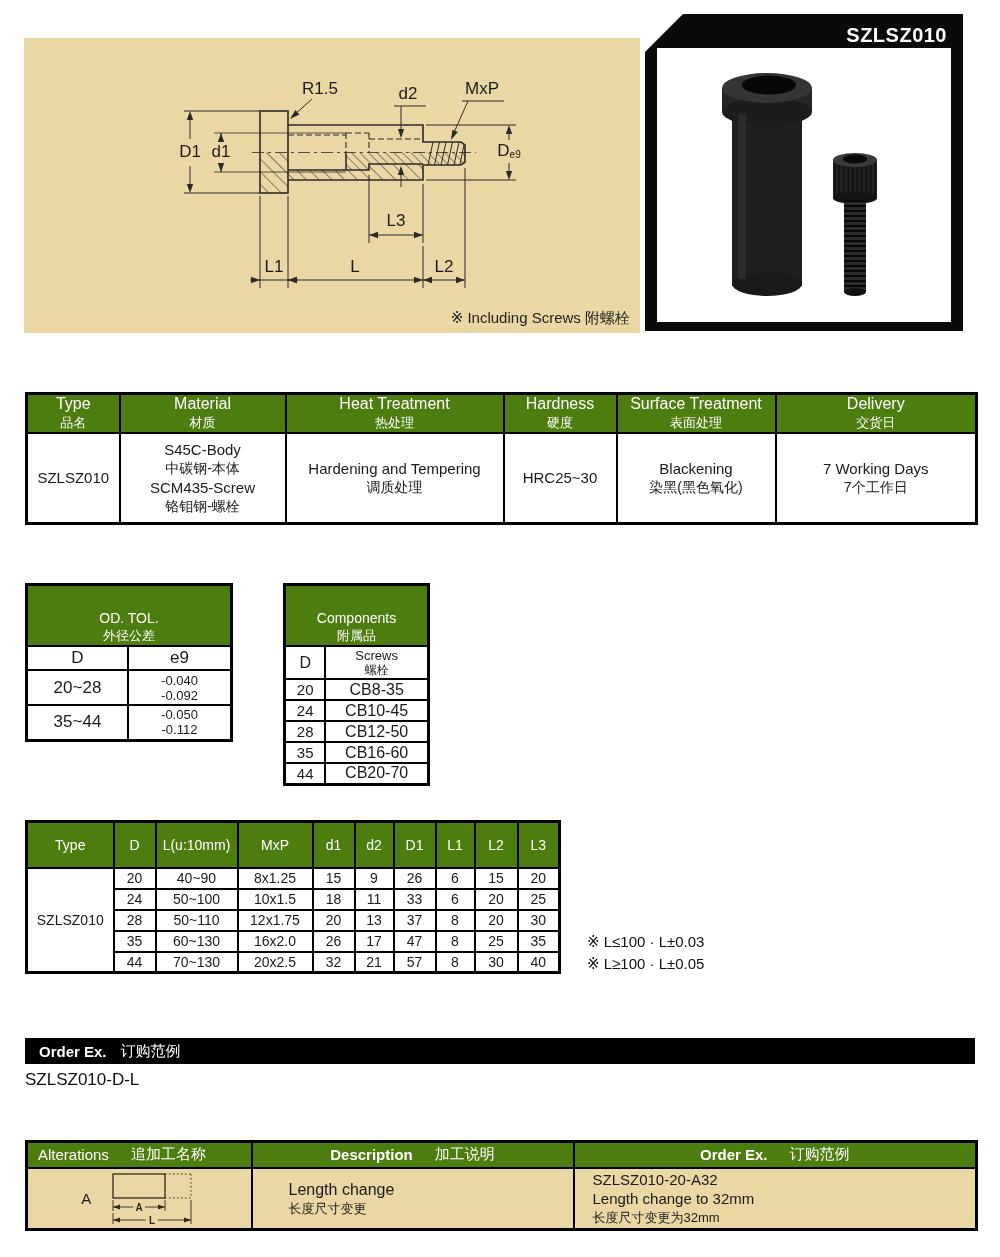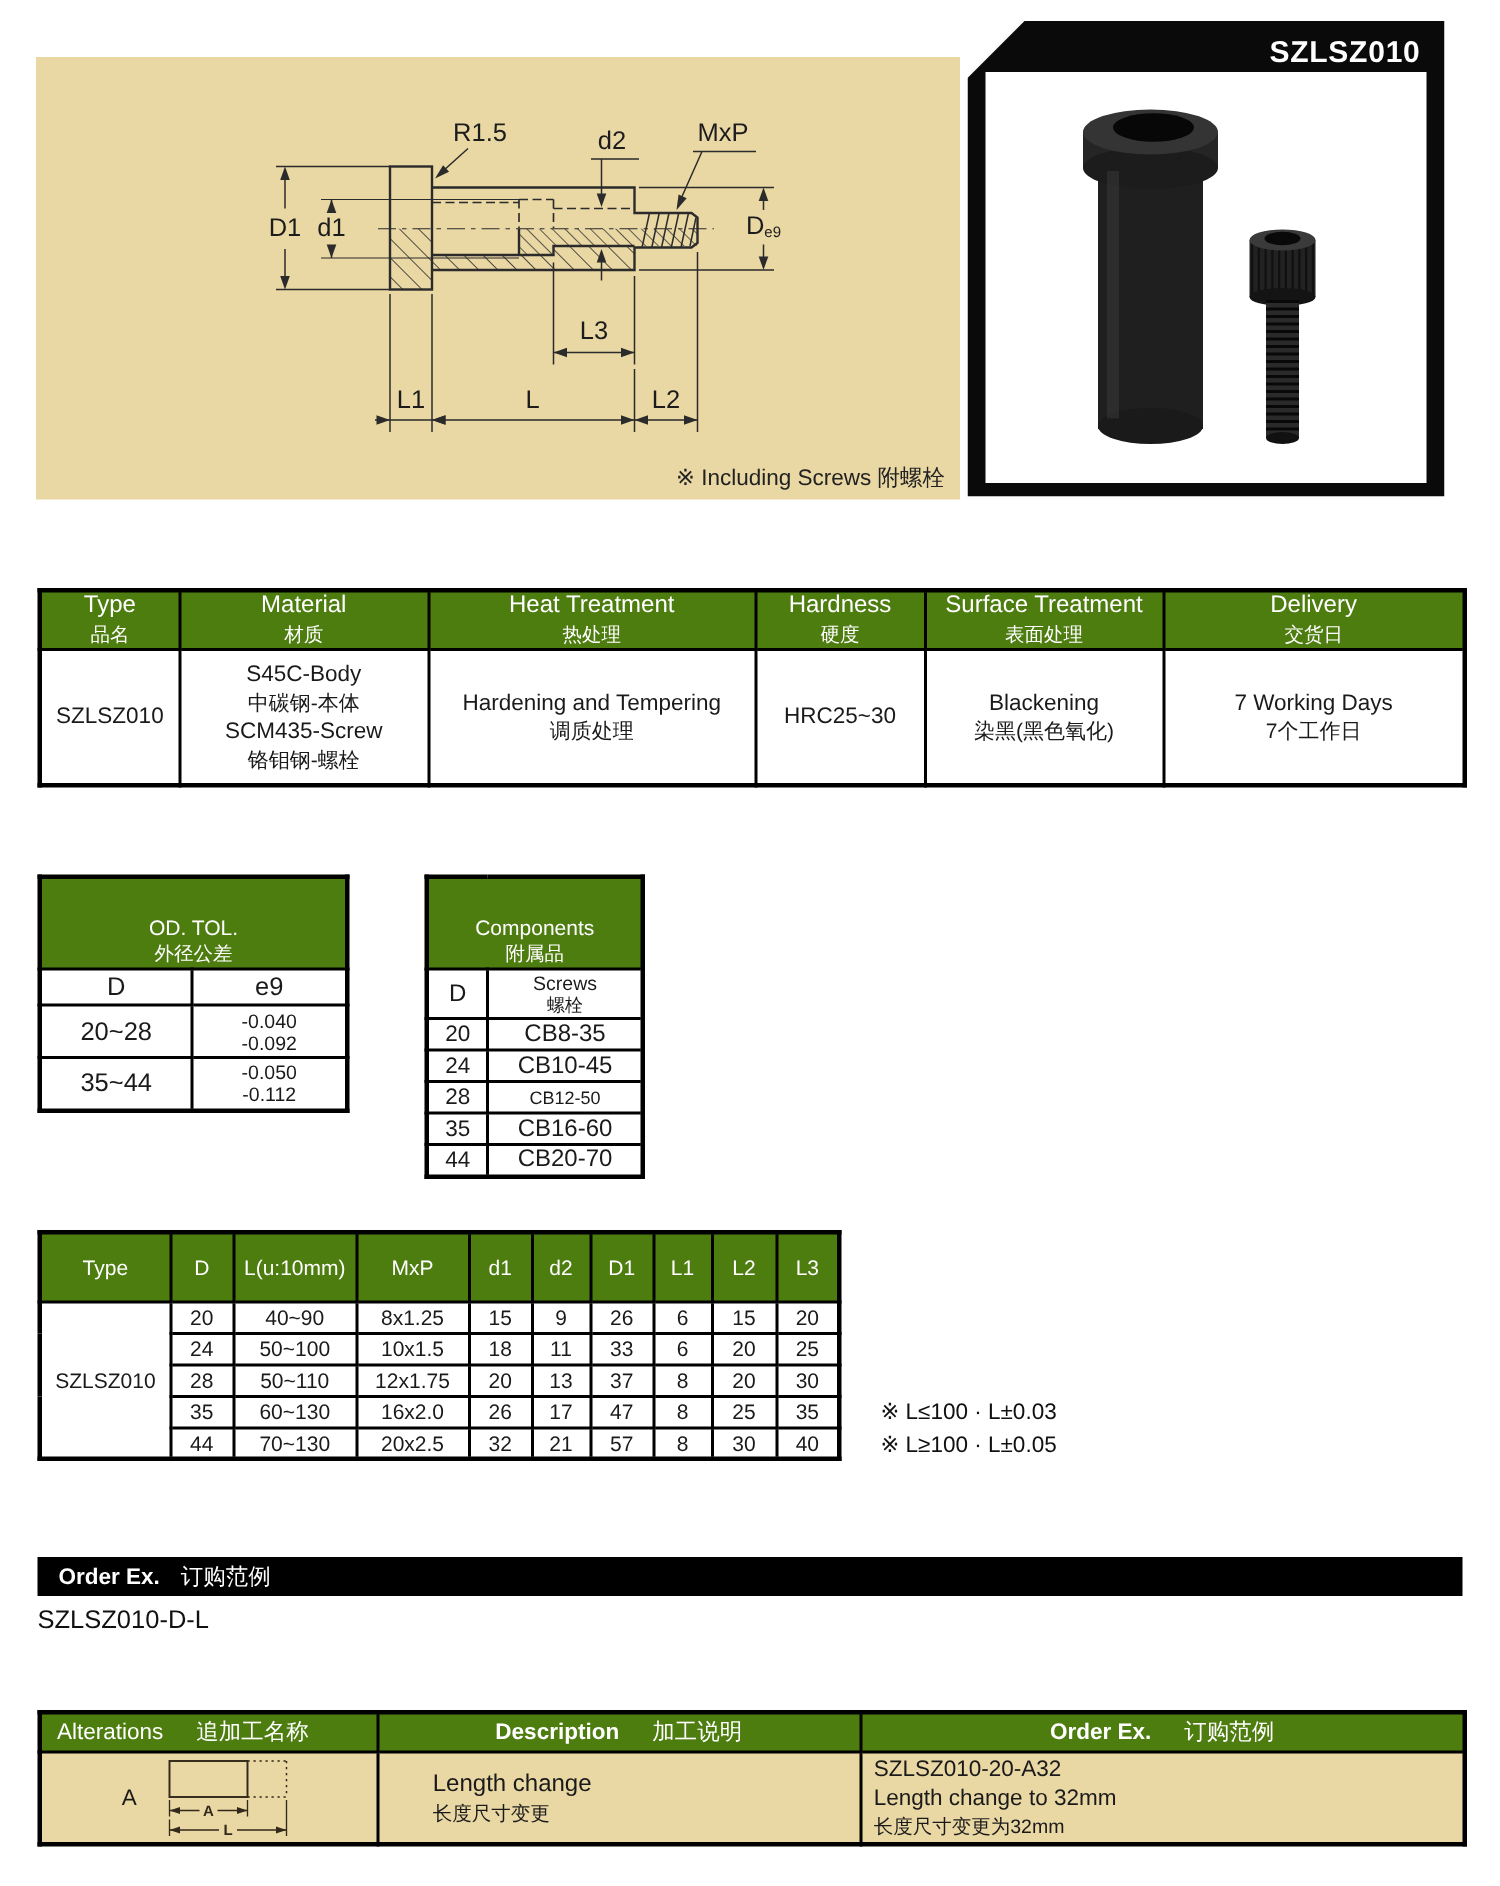--- a/index.html
+++ b/index.html
@@ -61,21 +61,21 @@
   #alt-table th { height:26px; }
   #alt-table td { height:62px; background:#e9d7a4; }
   #alt-table th .wrap { display:flex; align-items:center; gap:22px; font-size:15px; }
   #alt-table th .wrap.left { padding-left:10px; }
   #alt-table th .wrap.center { justify-content:center; }
   #alt-table .altcell { display:flex; align-items:center; justify-content:center; gap:16px; }
   #alt-table .altcode { font-size:15px; }
   #alt-table .desc { text-align:left; padding-left:36px; }
   #alt-table .desc .l1 { font-size:16px; line-height:21px; }
   #alt-table .desc .l2 { font-size:13px; line-height:17px; }
-  #alt-table .ord { text-align:left; padding-left:8px; }
+  #alt-table .ord { text-align:left; padding-left:18px; }
   #alt-table .ord div { font-size:15px; line-height:19px; }
   #alt-table .ord .zh { font-size:13px; }
 </style>
 </head>
 <body>
 
 <div id="page">
 
   <div id="drawing-box">
     <svg width="616" height="295" viewBox="0 0 616 295">
@@ -312,21 +312,21 @@
     <tr class="dr">
           <td>20</td>
           <td style="font-size:16px">CB8-35</td>
         </tr>
     <tr class="dr">
           <td>24</td>
           <td style="font-size:16px">CB10-45</td>
         </tr>
     <tr class="dr">
           <td>28</td>
-          <td style="font-size:12px">CB12-50</td>
+          <td style="font-size:16px">CB12-50</td>
         </tr>
     <tr class="dr">
           <td>35</td>
           <td style="font-size:16px">CB16-60</td>
         </tr>
     <tr class="dr">
           <td>44</td>
           <td style="font-size:16px">CB20-70</td>
         </tr>
   </tbody>

